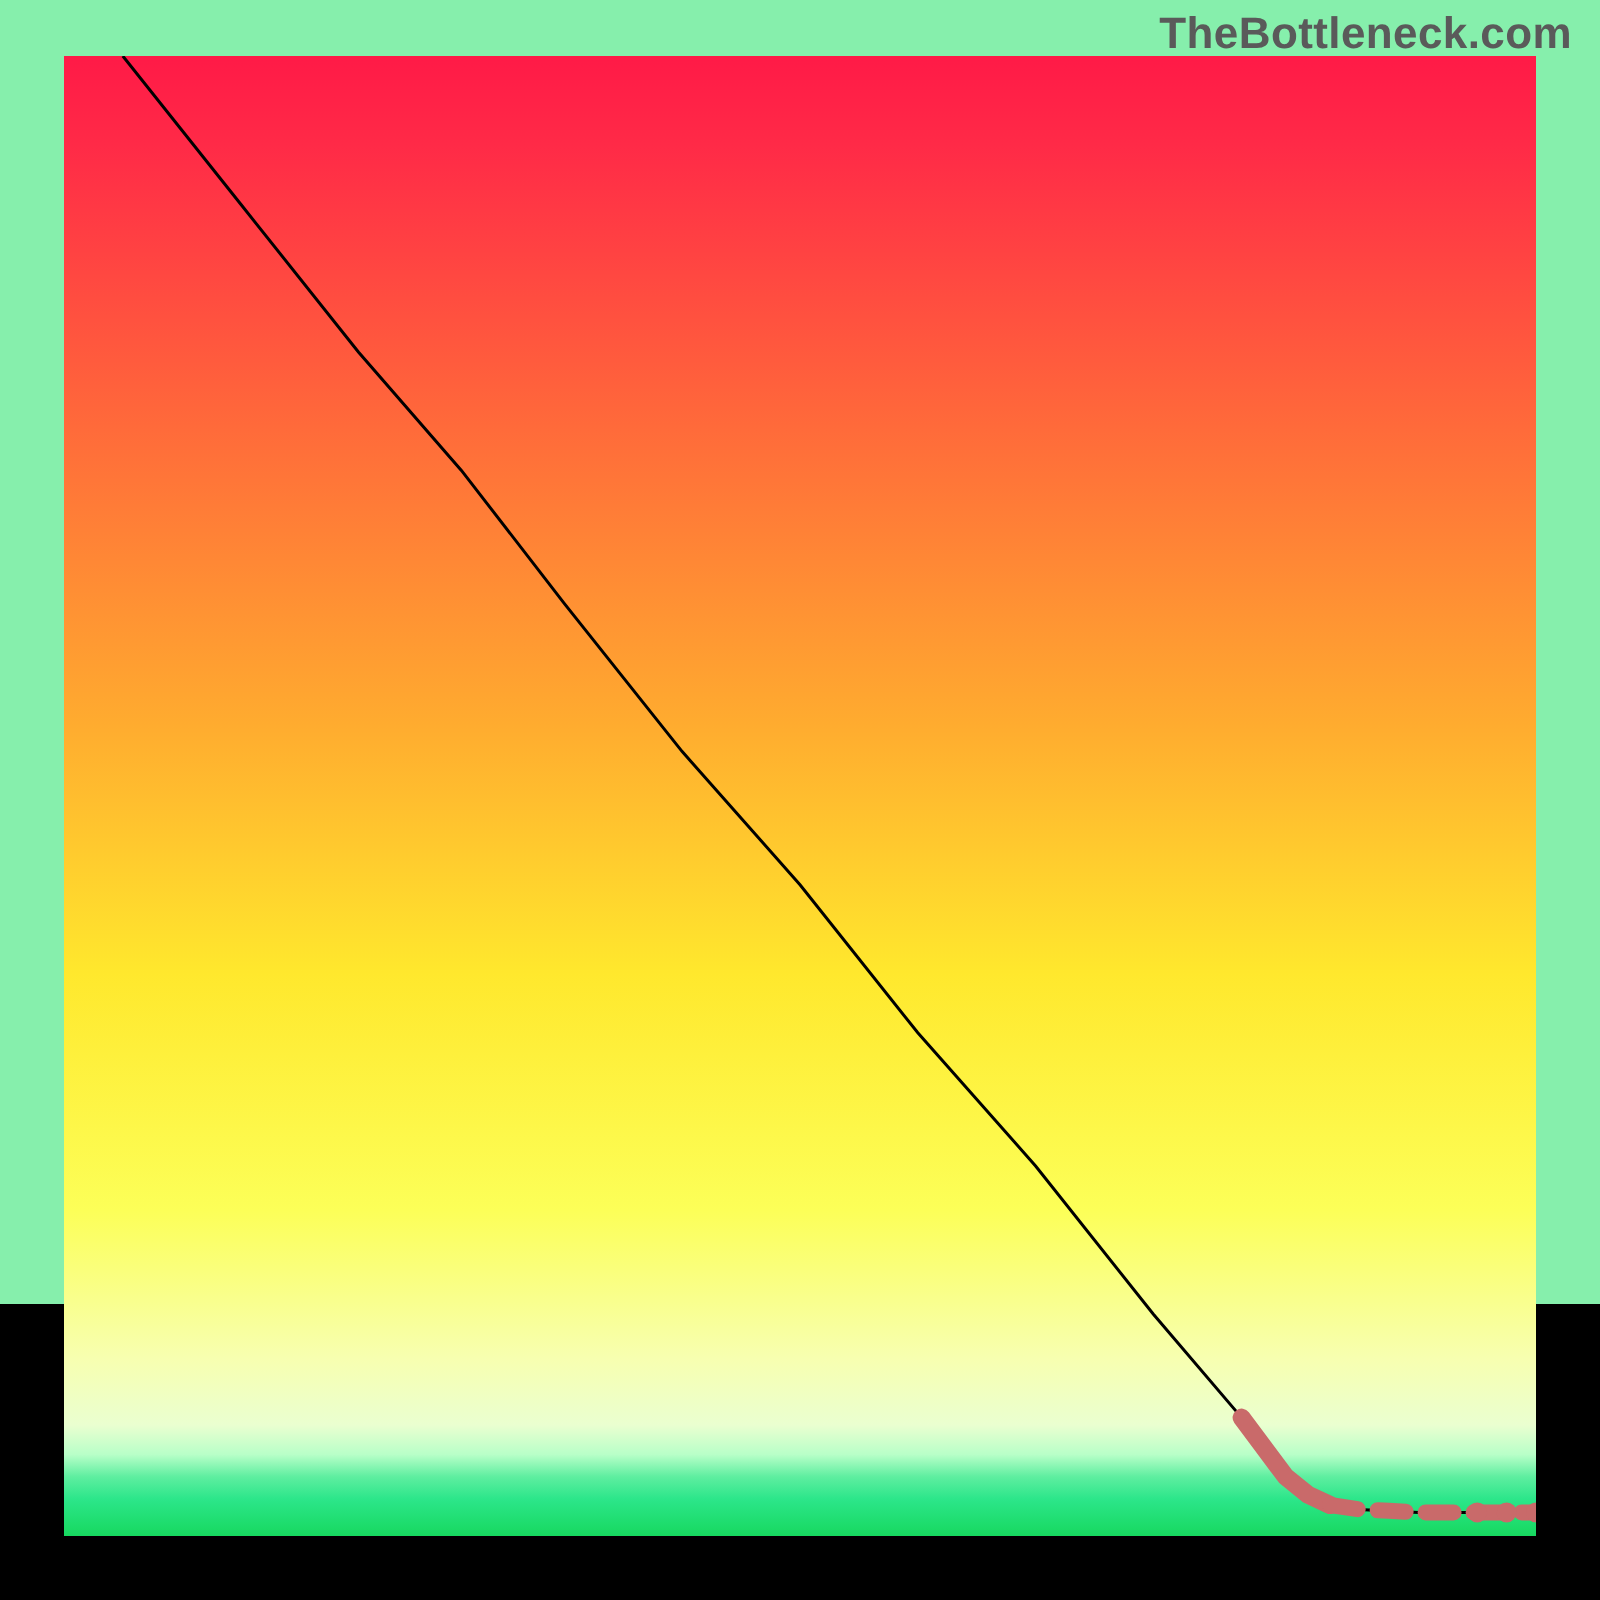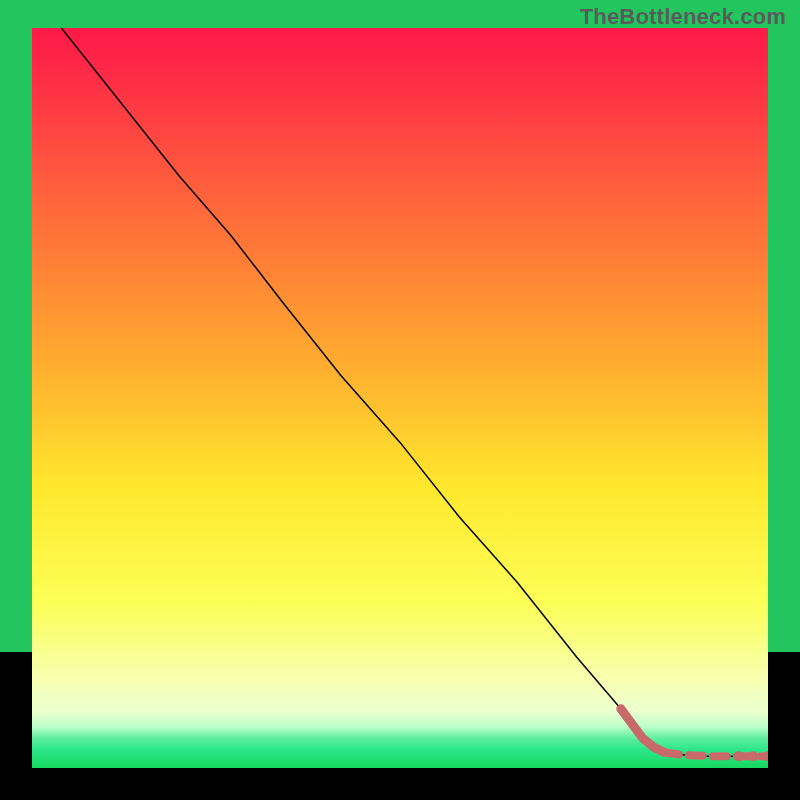--- a/index.html
+++ b/index.html
@@ -8,21 +8,21 @@
     width: 800px;
     height: 800px;
     background: #000;
     font-family: Arial, Helvetica, sans-serif;
     overflow: hidden;
   }
   .frame {
     position: relative;
     width: 800px;
     height: 652px;
-    background: #22c55e;
+    background: #86efac;
   }
   .watermark {
     position: absolute;
     top: 4px;
     right: 14px;
     color: #5a5a5a;
     font-size: 22px;
     font-weight: 600;
     letter-spacing: 0.2px;
     z-index: 5;

